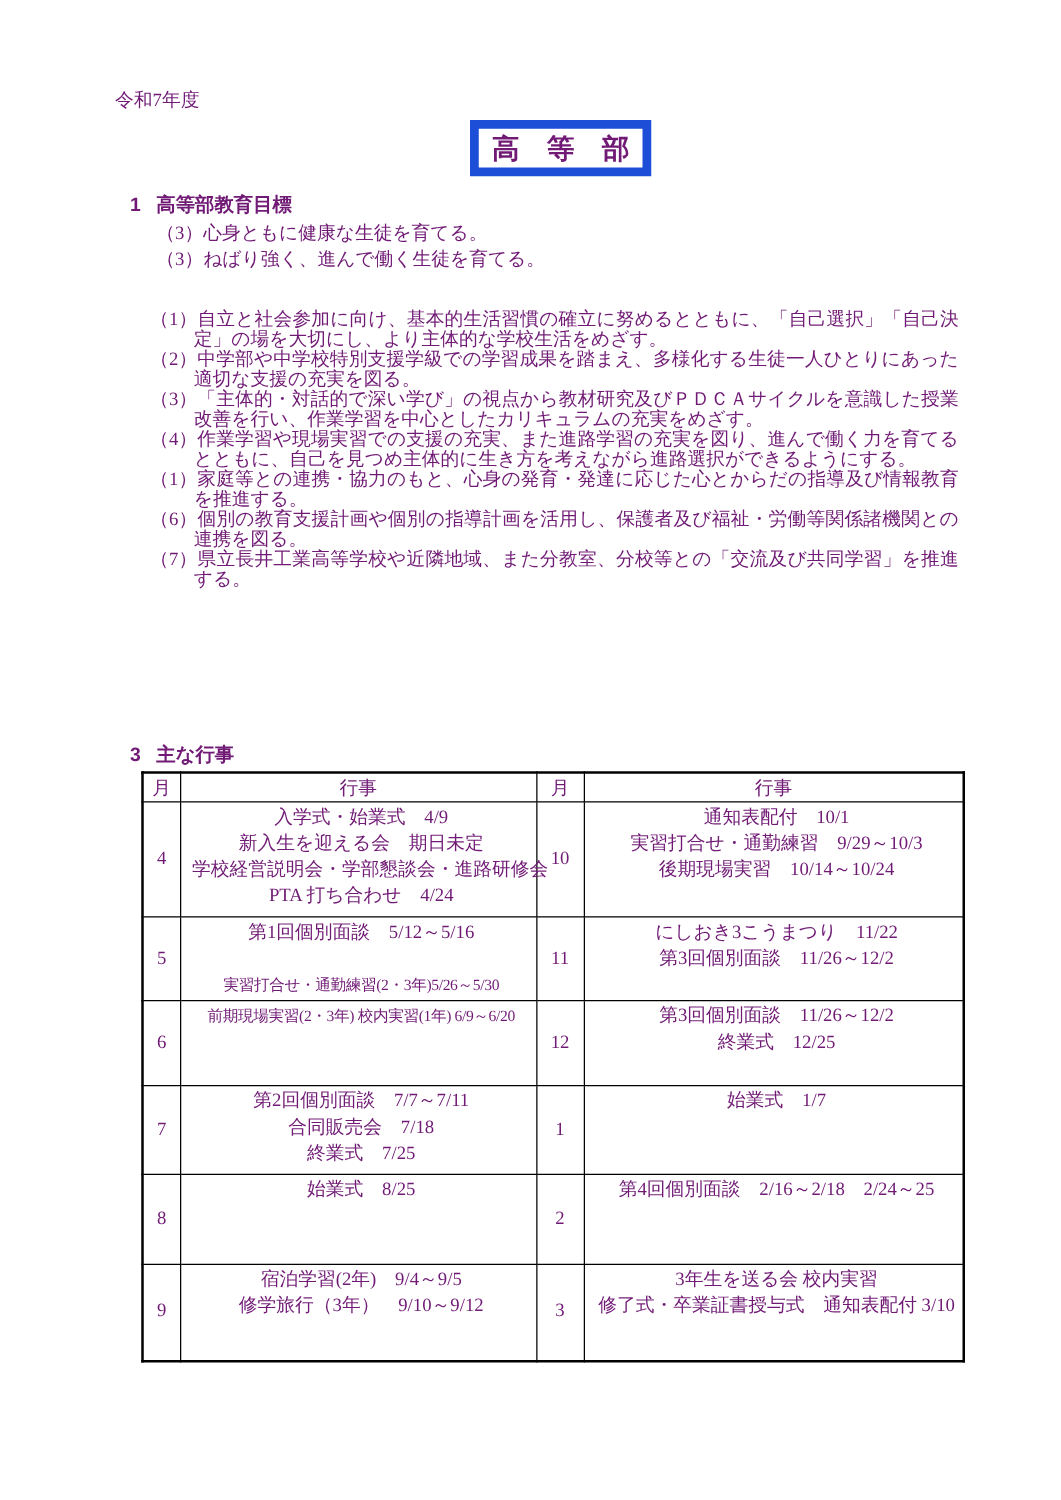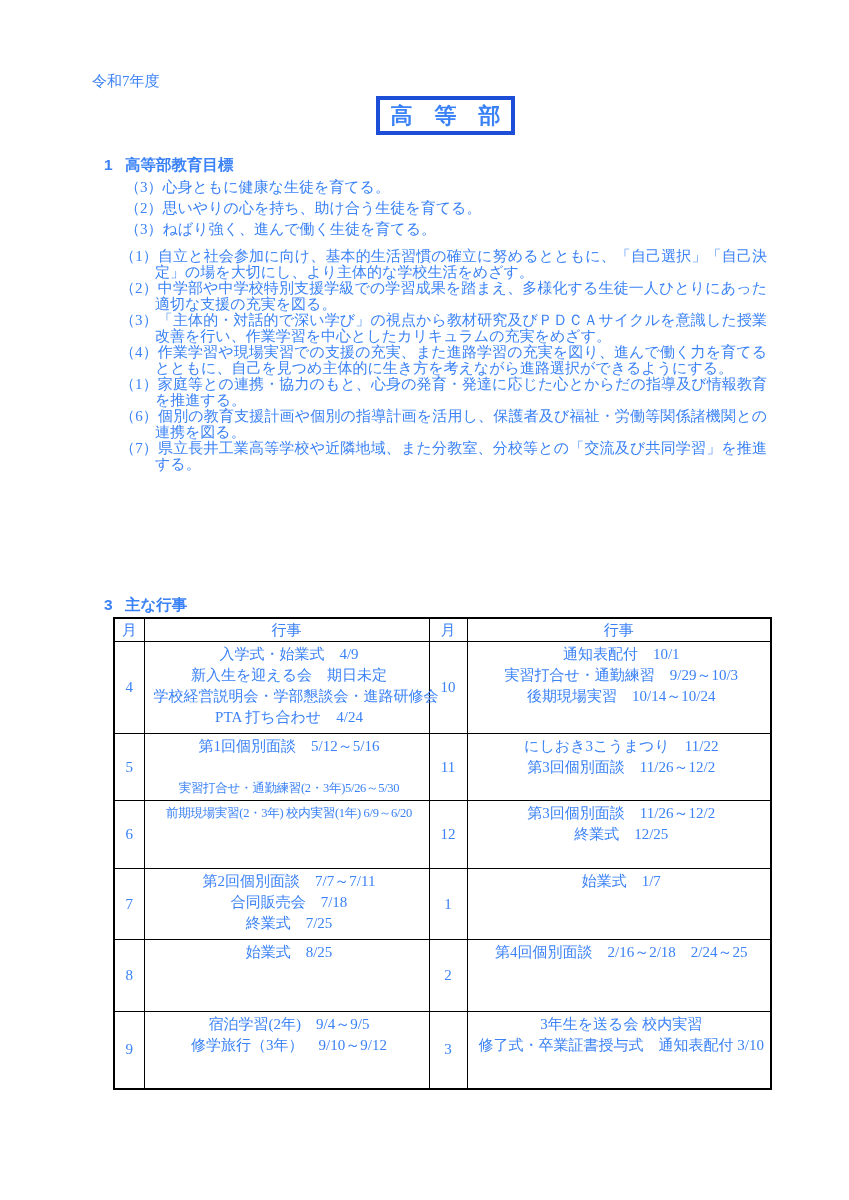--- a/index.html
+++ b/index.html
@@ -1,32 +1,32 @@
 <!DOCTYPE html>
 <html><head>
 <meta charset="utf-8">
 <style>
   html,body { margin:0; padding:0; background:#888; }
   .page {
     position:relative;
     width:849px; height:1200px;
     margin:0 auto;
     background:#ffffff;
-    color:#3b82f6;
+    color:#701a75;
     font-family:"Liberation Serif","DejaVu Serif",serif;
     overflow:hidden;
   }
   .fiscal-year {
     position:absolute; left:92px; top:72px;
     font-size:15px; line-height:18px;
   }
   .title-box {
     position:absolute; left:376px; top:96px;
     width:131px; height:31px;
-    border:4px solid #1d4ed8;
+    border:7px solid #1d4ed8;
     display:flex; align-items:center; justify-content:center;
     font-family:"Liberation Sans","DejaVu Sans",sans-serif;
     font-size:22px; font-weight:600;
   }
   .section { position:absolute; left:104px; }
   .sec1 { top:154px; }
   .sec2 { top:248px; }
   .sec3 { top:594px; }
   .sec-heading {
     font-family:"Liberation Sans","DejaVu Sans",sans-serif;
@@ -81,21 +81,20 @@
 
   <div class="title-box">
     <span>高　等　部</span>
   </div>
 
   <div class="section sec1">
     <div class="sec-heading">
       <span class="sec-num">1</span><span>高等部教育目標</span>
     </div>
     <div class="s-item">（3）心身ともに健康な生徒を育てる。</div>
-    <div class="s-item">（2）思いやりの心を持ち、助け合う生徒を育てる。</div>
     <div class="s-item">（3）ねばり強く、進んで働く生徒を育てる。</div>
   </div>
 
   <div class="section sec2">
     <div class="s2-item">（1）自立と社会参加に向け、基本的生活習慣の確立に努めるとともに、「自己選択」「自己決定」の場を大切にし、より主体的な学校生活をめざす。</div>
     <div class="s2-item">（2）中学部や中学校特別支援学級での学習成果を踏まえ、多様化する生徒一人ひとりにあった適切な支援の充実を図る。</div>
     <div class="s2-item">（3）「主体的・対話的で深い学び」の視点から教材研究及びＰＤＣＡサイクルを意識した授業改善を行い、作業学習を中心としたカリキュラムの充実をめざす。</div>
     <div class="s2-item">（4）作業学習や現場実習での支援の充実、また進路学習の充実を図り、進んで働く力を育てるとともに、自己を見つめ主体的に生き方を考えながら進路選択ができるようにする。</div>
     <div class="s2-item">（1）家庭等との連携・協力のもと、心身の発育・発達に応じた心とからだの指導及び情報教育を推進する。</div>
     <div class="s2-item">（6）個別の教育支援計画や個別の指導計画を活用し、保護者及び福祉・労働等関係諸機関との連携を図る。</div>

